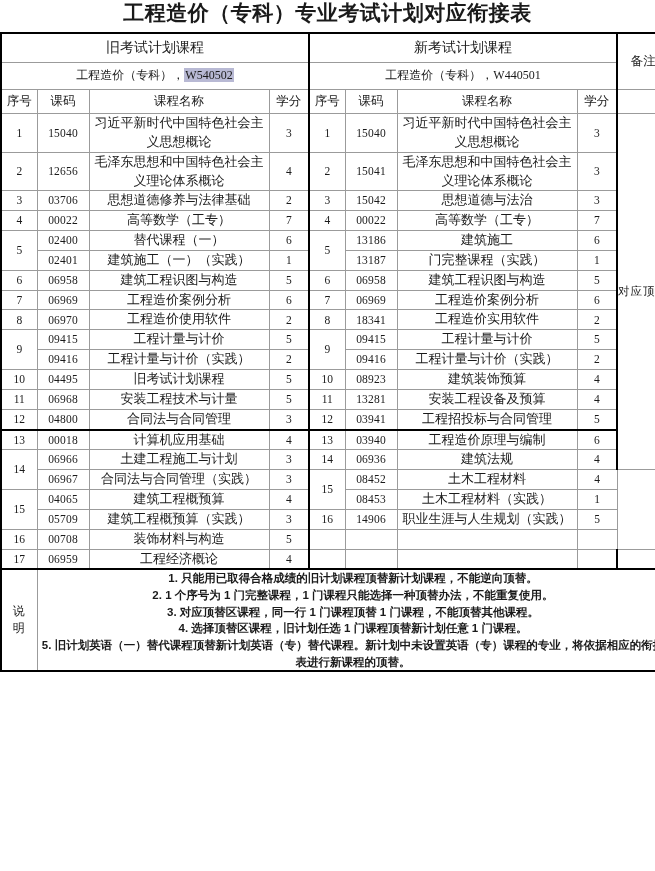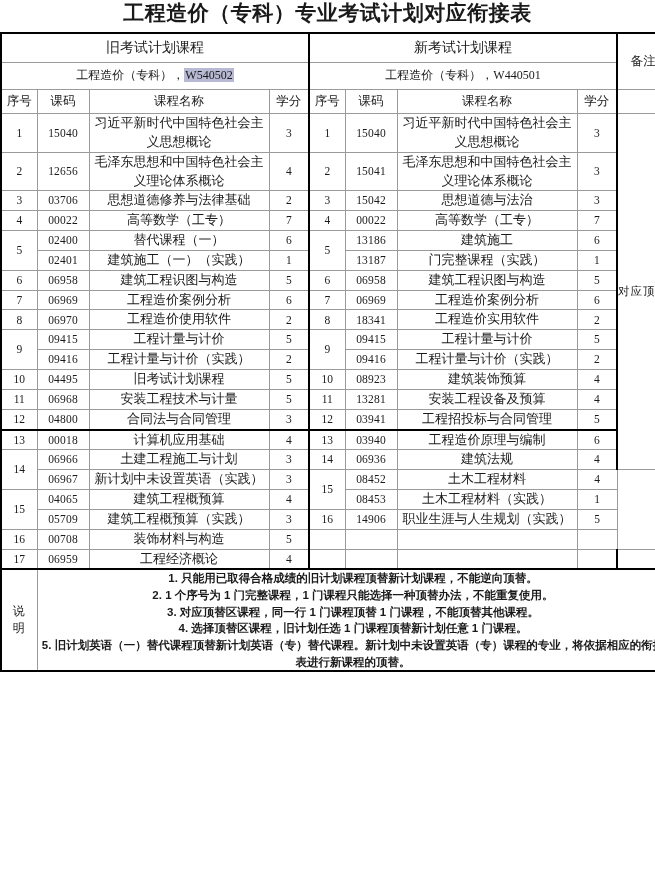--- a/index.html
+++ b/index.html
@@ -336,21 +336,21 @@
         <td class="name-cell">土建工程施工与计划</td>
         <td class="credit-cell">3</td>
         <td class="num-cell bl-thick">14</td>
         <td class="code-cell">06936</td>
         <td class="name-cell">建筑法规</td>
         <td class="credit-cell">4</td>
       </tr>
 
       <tr>
         <td class="code-cell">06967</td>
-        <td class="name-cell">新计划中未设置英语（实践）</td>
+        <td class="name-cell">合同法与合同管理（实践）</td>
         <td class="credit-cell">3</td>
         <td class="num-cell bl-thick" rowspan="2">15</td>
         <td class="code-cell">08452</td>
         <td class="name-cell">土木工程材料</td>
         <td class="credit-cell">4</td>
       </tr>
 
       <tr>
         <td class="num-cell" rowspan="2">15</td>
         <td class="code-cell">04065</td>

